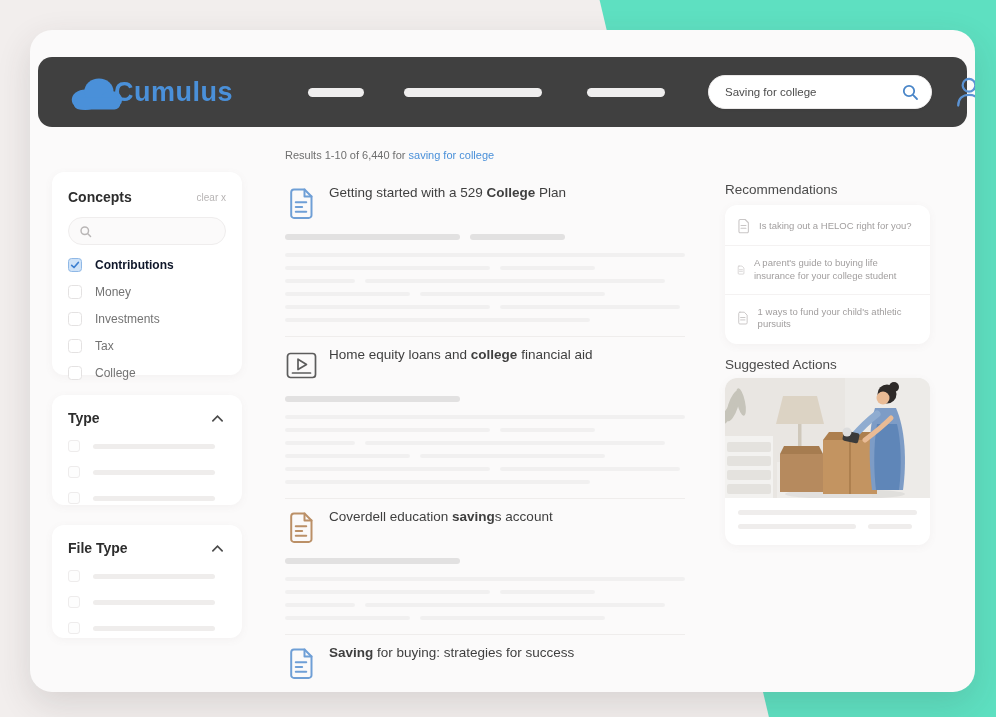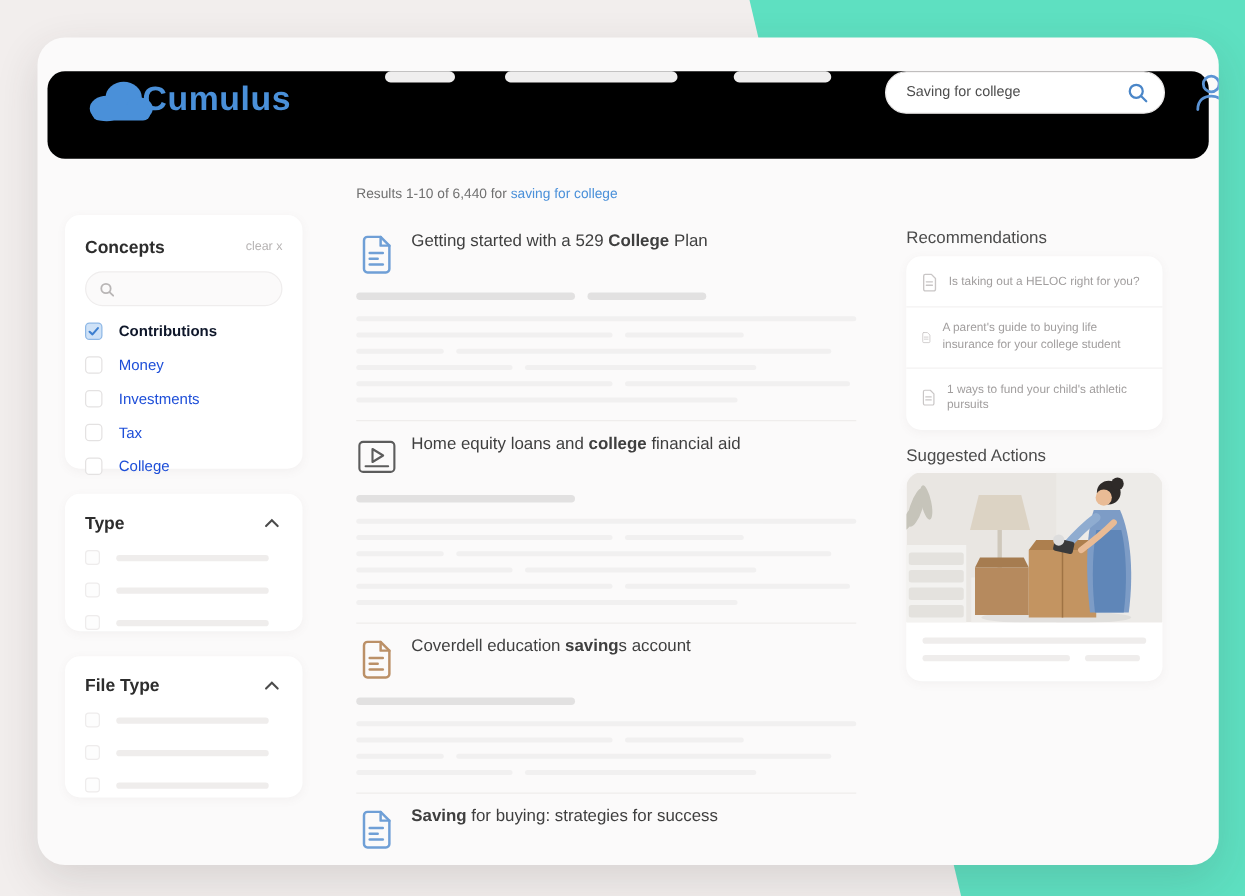--- a/index.html
+++ b/index.html
@@ -8,21 +8,21 @@
 
   .teal-bg { position:absolute; inset:0; background:#5ee0c1;
     clip-path:polygon(60.2% 0, 100% 0, 100% 100%, 77.2% 100%); }
 
   .window { position:absolute; left:30px; top:30px; width:945px; height:662px;
     background:#fbfafa; border-radius:22px; box-shadow:0 12px 34px rgba(60,50,50,.14);
     overflow:hidden; }
 
   
   .header { position:absolute; left:8px; right:8px; top:27px; height:70px;
-    background:#000000; border-radius:14px; display:flex; align-items:flex-start; padding:0 28px;gap:43px; }
+    background:#404040; border-radius:14px; display:flex; align-items:center; padding:0 28px;gap:43px; }
   .logo { display:flex; align-items:center; cursor:pointer; }
   .logo svg { display:block; }
   .logo-text { font-size:27px; font-weight:bold; color:#4a90d9; letter-spacing:.5px; margin-left:-14px; }
   .nav-pills { display:flex; align-items:center; margin-left:32px; }
   .nav-pill { height:9px; border-radius:5px; background:#efeeee; }
   .nav-pill.p1 { width:56px; margin-left:0; }
   .nav-pill.p2 { width:138px; margin-left:40px; }
   .nav-pill.p3 { width:78px; margin-left:45px; }
   .search-wrap { margin-left:auto; display:flex; align-items:center; }
   .search-box { width:224px; height:34px; background:#fff; border:1px solid #ebe9e9;
@@ -46,21 +46,21 @@
   .panel-title { font-size:14px; font-weight:bold; color:#2d2d2d; }
   .clear-link { font-size:10px; color:#b7b4b4; cursor:pointer; }
   .chev { cursor:pointer; display:flex; padding:2px; }
   .mini-search { margin-top:12px; height:28px; border:1px solid #efeded; background:#fbfafa;
     border-radius:14px; display:flex; align-items:center; padding:0 10px; }
   .mini-search input { border:none; outline:none; background:transparent; width:110px;
     font-size:11px; margin-left:6px; font-family:"Liberation Sans", sans-serif; }
   .chk-row { display:flex; align-items:center; margin-top:13px; cursor:pointer; }
   .chk { width:14px; height:14px; border-radius:3.5px; border:1px solid #e4e2e2; background:#fff; flex:none; }
   .chk.checked { background:#cfe2f7; border-color:#8fb8e6; display:flex; align-items:center; justify-content:center; }
-  .chk-label { font-size:12px; color:#1d4ed8; margin-left:13px; }
+  .chk-label { font-size:12px; color:#737373; margin-left:13px; }
   .chk-row.sel .chk-label { color:#0f172a; font-weight:bold; }
   .skel-row { display:flex; align-items:center; margin-top:14px; }
   .skel-chk { width:12px; height:12px; border-radius:3px; border:1px solid #eeecec; background:#fdfdfd; flex:none; }
   .skel-bar { height:5px; border-radius:2.5px; background:#efedec; margin-left:13px; width:122px; }
 
   
   .results { position:absolute; left:255px; top:145px; width:400px; }
   .result-head { display:flex; cursor:pointer; margin-top:10px; }
   .result-icon { width:32px; height:36px; display:flex; align-items:center; justify-content:center; flex:none; }
   .result-title { font-size:13.5px; color:#3f3f3f; margin-left:12px; }

